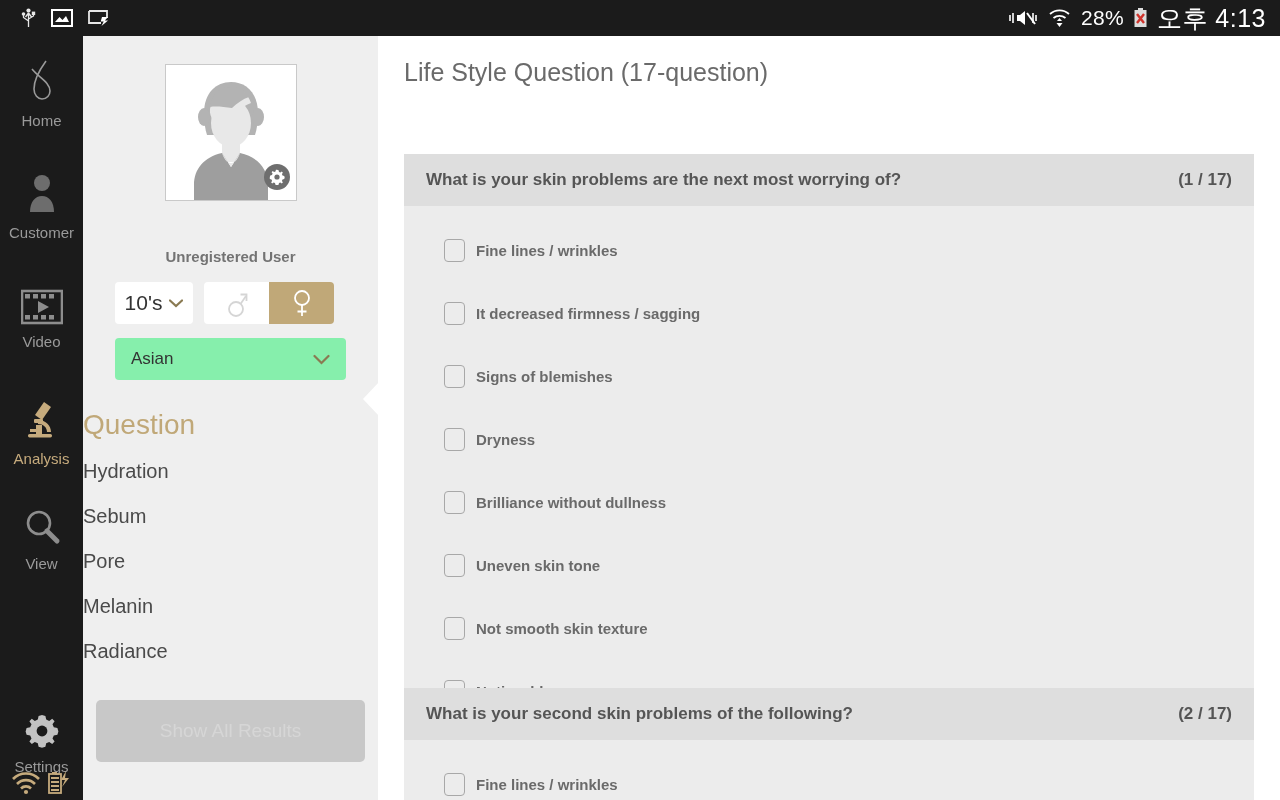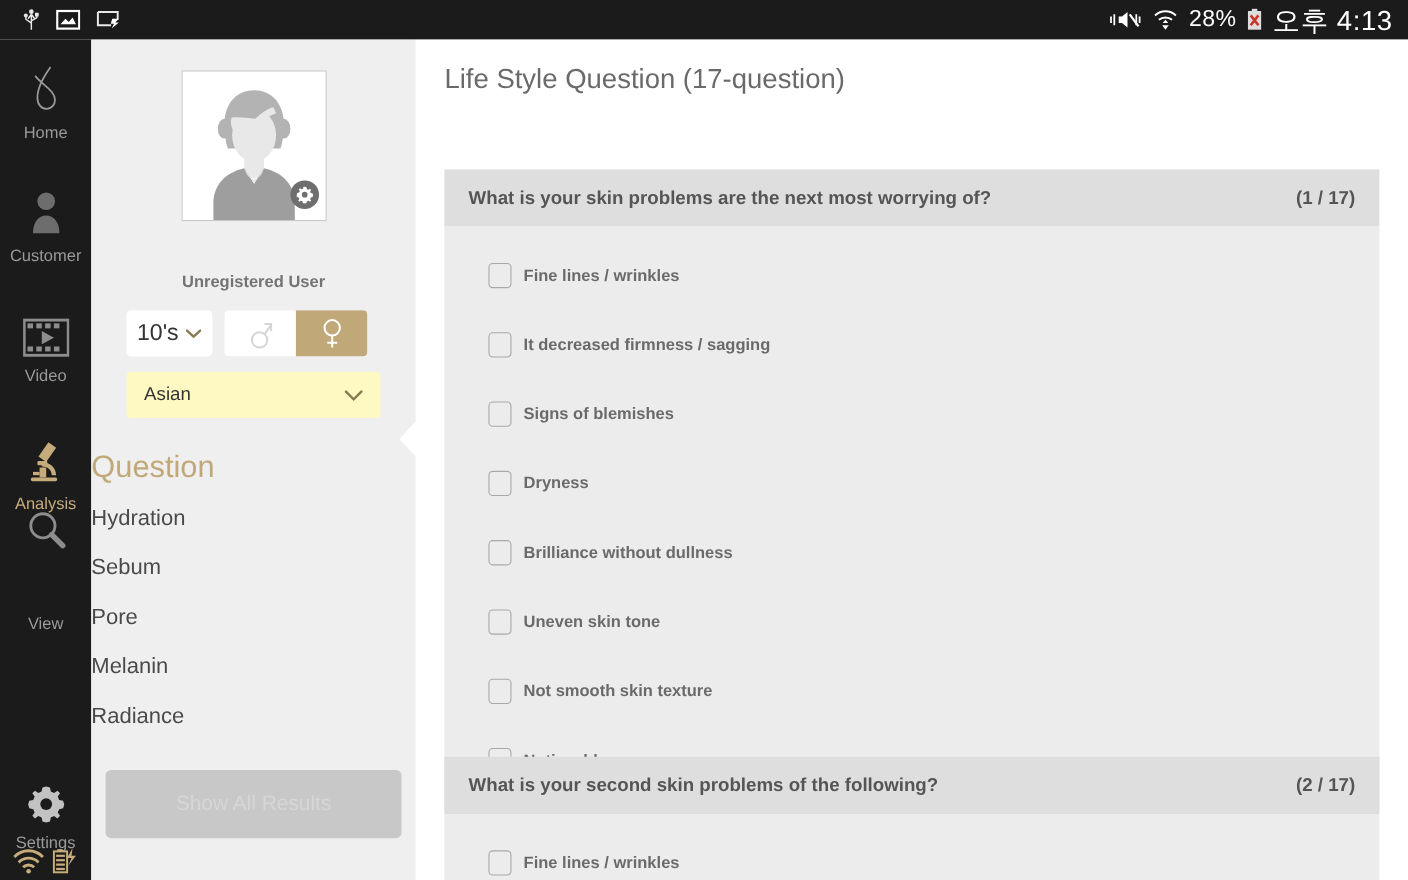--- a/index.html
+++ b/index.html
@@ -85,21 +85,21 @@
   }
   .gender-group { display: flex; border-radius: 4px; overflow: hidden; }
   .gender-btn {
     width: 65px; height: 42px; background: #ffffff;
     display: flex; align-items: center; justify-content: center;
     color: #d0d0d0; font-size: 24px;
   }
   .gender-btn.on { background: #c0a878; color: #ffffff; }
   .ethnic-select {
     position: absolute; left: 32px; top: 302px;
-    width: 231px; height: 42px; background: #fef9c3; border-radius: 4px;
+    width: 231px; height: 42px; background: #86efac; border-radius: 4px;
     display: flex; align-items: center; padding: 0 16px;
     font-size: 17px; color: #333333;
   }
   .ethnic-select .chev { margin-left: auto; }
   .menu {
     position: absolute; left: 0; top: 375px; width: 295px;
     display: flex; flex-direction: column; 
     padding-right: 50px;
   }
   .menu-head { font-size: 28px; color: #c0a878; margin-bottom: 22px; line-height: 1; }
@@ -255,21 +255,21 @@
           <path d="M16 22 c8 0 13 6 13 12 h-4 c0-5-4-8-9-8z" fill="#c6ab7d"></path>
           <rect x="12" y="21" width="9" height="4" rx="1" fill="#c6ab7d"></rect>
           <rect x="14" y="27" width="6" height="9" fill="#c6ab7d"></rect>
           <rect x="6" y="36" width="24" height="3.4" rx="1.6" fill="#c6ab7d"></rect>
           <rect x="8" y="31" width="6" height="3" fill="#c6ab7d"></rect>
         </svg>
       </span>
       <span class="ri-label">Analysis</span>
     </div>
 
-    <div class="rail-item" style="position:absolute;top:426px;justify-content:space-between;">
+    <div class="rail-item" style="position:absolute;top:446px;">
       <span>
         <svg width="38" height="40" viewBox="0 0 38 40">
           <circle cx="16" cy="16" r="11" fill="none" stroke="#8d8d8d" stroke-width="2.6"></circle>
           <path d="M24 24 L34 34" stroke="#8d8d8d" stroke-width="5" stroke-linecap="round"></path>
         </svg>
       </span>
       <span class="ri-label">View</span>
     </div>
 
     <div class="rail-item rail-settings">

